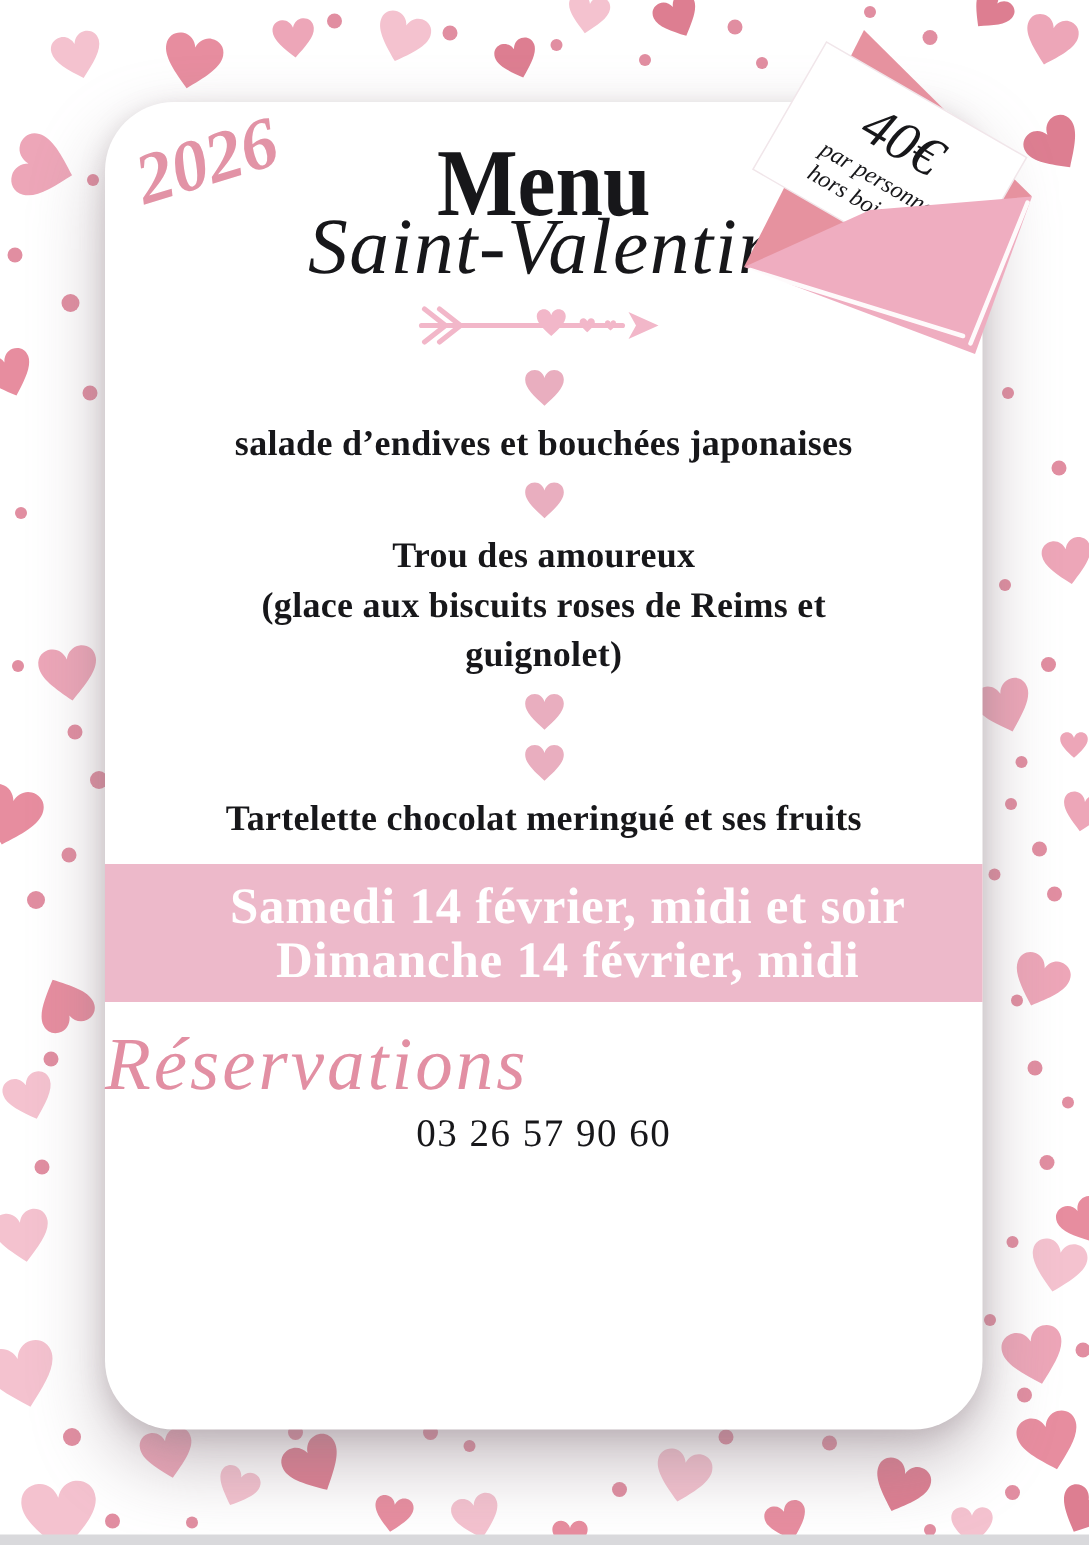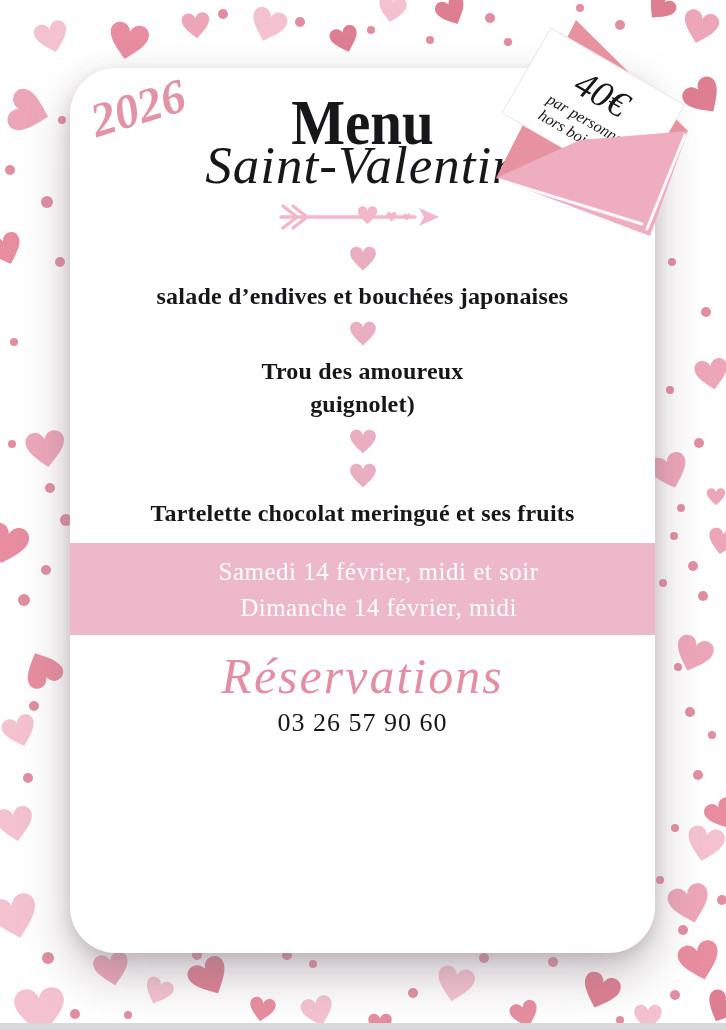--- a/index.html
+++ b/index.html
@@ -41,24 +41,24 @@
     font-weight:700;font-size:24px;line-height:33px;
     color:var(--ink);letter-spacing:.2px;
   }
   .course-divider{display:block;margin:8px auto;}
   
   .band{
     margin-top:13px;width:100%;height:92px;box-sizing:border-box;
     background:var(--band_bg);color:var(--band_text);
     text-align:center;padding-top:11px;
   }
-  .band-line{font-weight:400;font-size:25px;line-height:36px;letter-spacing:.5px;padding-left:32px;}
+  .band-line{font-weight:700;font-size:34px;line-height:36px;letter-spacing:.5px;padding-left:32px;}
   
   .resv{
-    margin-top:14px;text-align:center;
+    margin-top:14px;text-align:left;
     font-style:italic;font-weight:400;font-size:50px;line-height:1.1;
     color:var(--reservation_pink);letter-spacing:2px;
   }
   .phone{
     margin-top:4px;text-align:center;
     font-weight:400;font-size:26px;color:var(--ink);letter-spacing:1px;
   }
   
   .envelope{position:absolute;left:476px;top:8px;width:254px;height:252px;z-index:2;}
   .envelope svg{display:block;overflow:visible;}
@@ -342,20 +342,21 @@
           <path d="M50,86 C26,64 4,44 4,24 C4,9 15,1 27,1 C38,1 47,9 50,20 C53,9 62,1 73,1 C85,1 96,9 96,24 C96,44 74,64 50,86 Z" style="fill:var(--heart_divider);"></path>
         </svg>
         <div class="course">
           <div class="course-line">salade d’endives et bouchées japonaises</div>
         </div>
         <svg class="course-divider" width="28" height="26" viewBox="0 0 100 90">
           <path d="M50,86 C26,64 4,44 4,24 C4,9 15,1 27,1 C38,1 47,9 50,20 C53,9 62,1 73,1 C85,1 96,9 96,24 C96,44 74,64 50,86 Z" style="fill:var(--heart_divider);"></path>
         </svg>
         <div class="course">
           <div class="course-line">Trou des amoureux</div>
+          <div class="course-line">(glace aux biscuits roses de Reims et</div>
           <div class="course-line">guignolet)</div>
         </div>
         <svg class="course-divider" width="28" height="26" viewBox="0 0 100 90">
           <path d="M50,86 C26,64 4,44 4,24 C4,9 15,1 27,1 C38,1 47,9 50,20 C53,9 62,1 73,1 C85,1 96,9 96,24 C96,44 74,64 50,86 Z" style="fill:var(--heart_divider);"></path>
         </svg>
         <svg class="course-divider" width="28" height="26" viewBox="0 0 100 90">
           <path d="M50,86 C26,64 4,44 4,24 C4,9 15,1 27,1 C38,1 47,9 50,20 C53,9 62,1 73,1 C85,1 96,9 96,24 C96,44 74,64 50,86 Z" style="fill:var(--heart_divider);"></path>
         </svg>
         <div class="course">
           <div class="course-line">Tartelette chocolat meringué et ses fruits</div>

